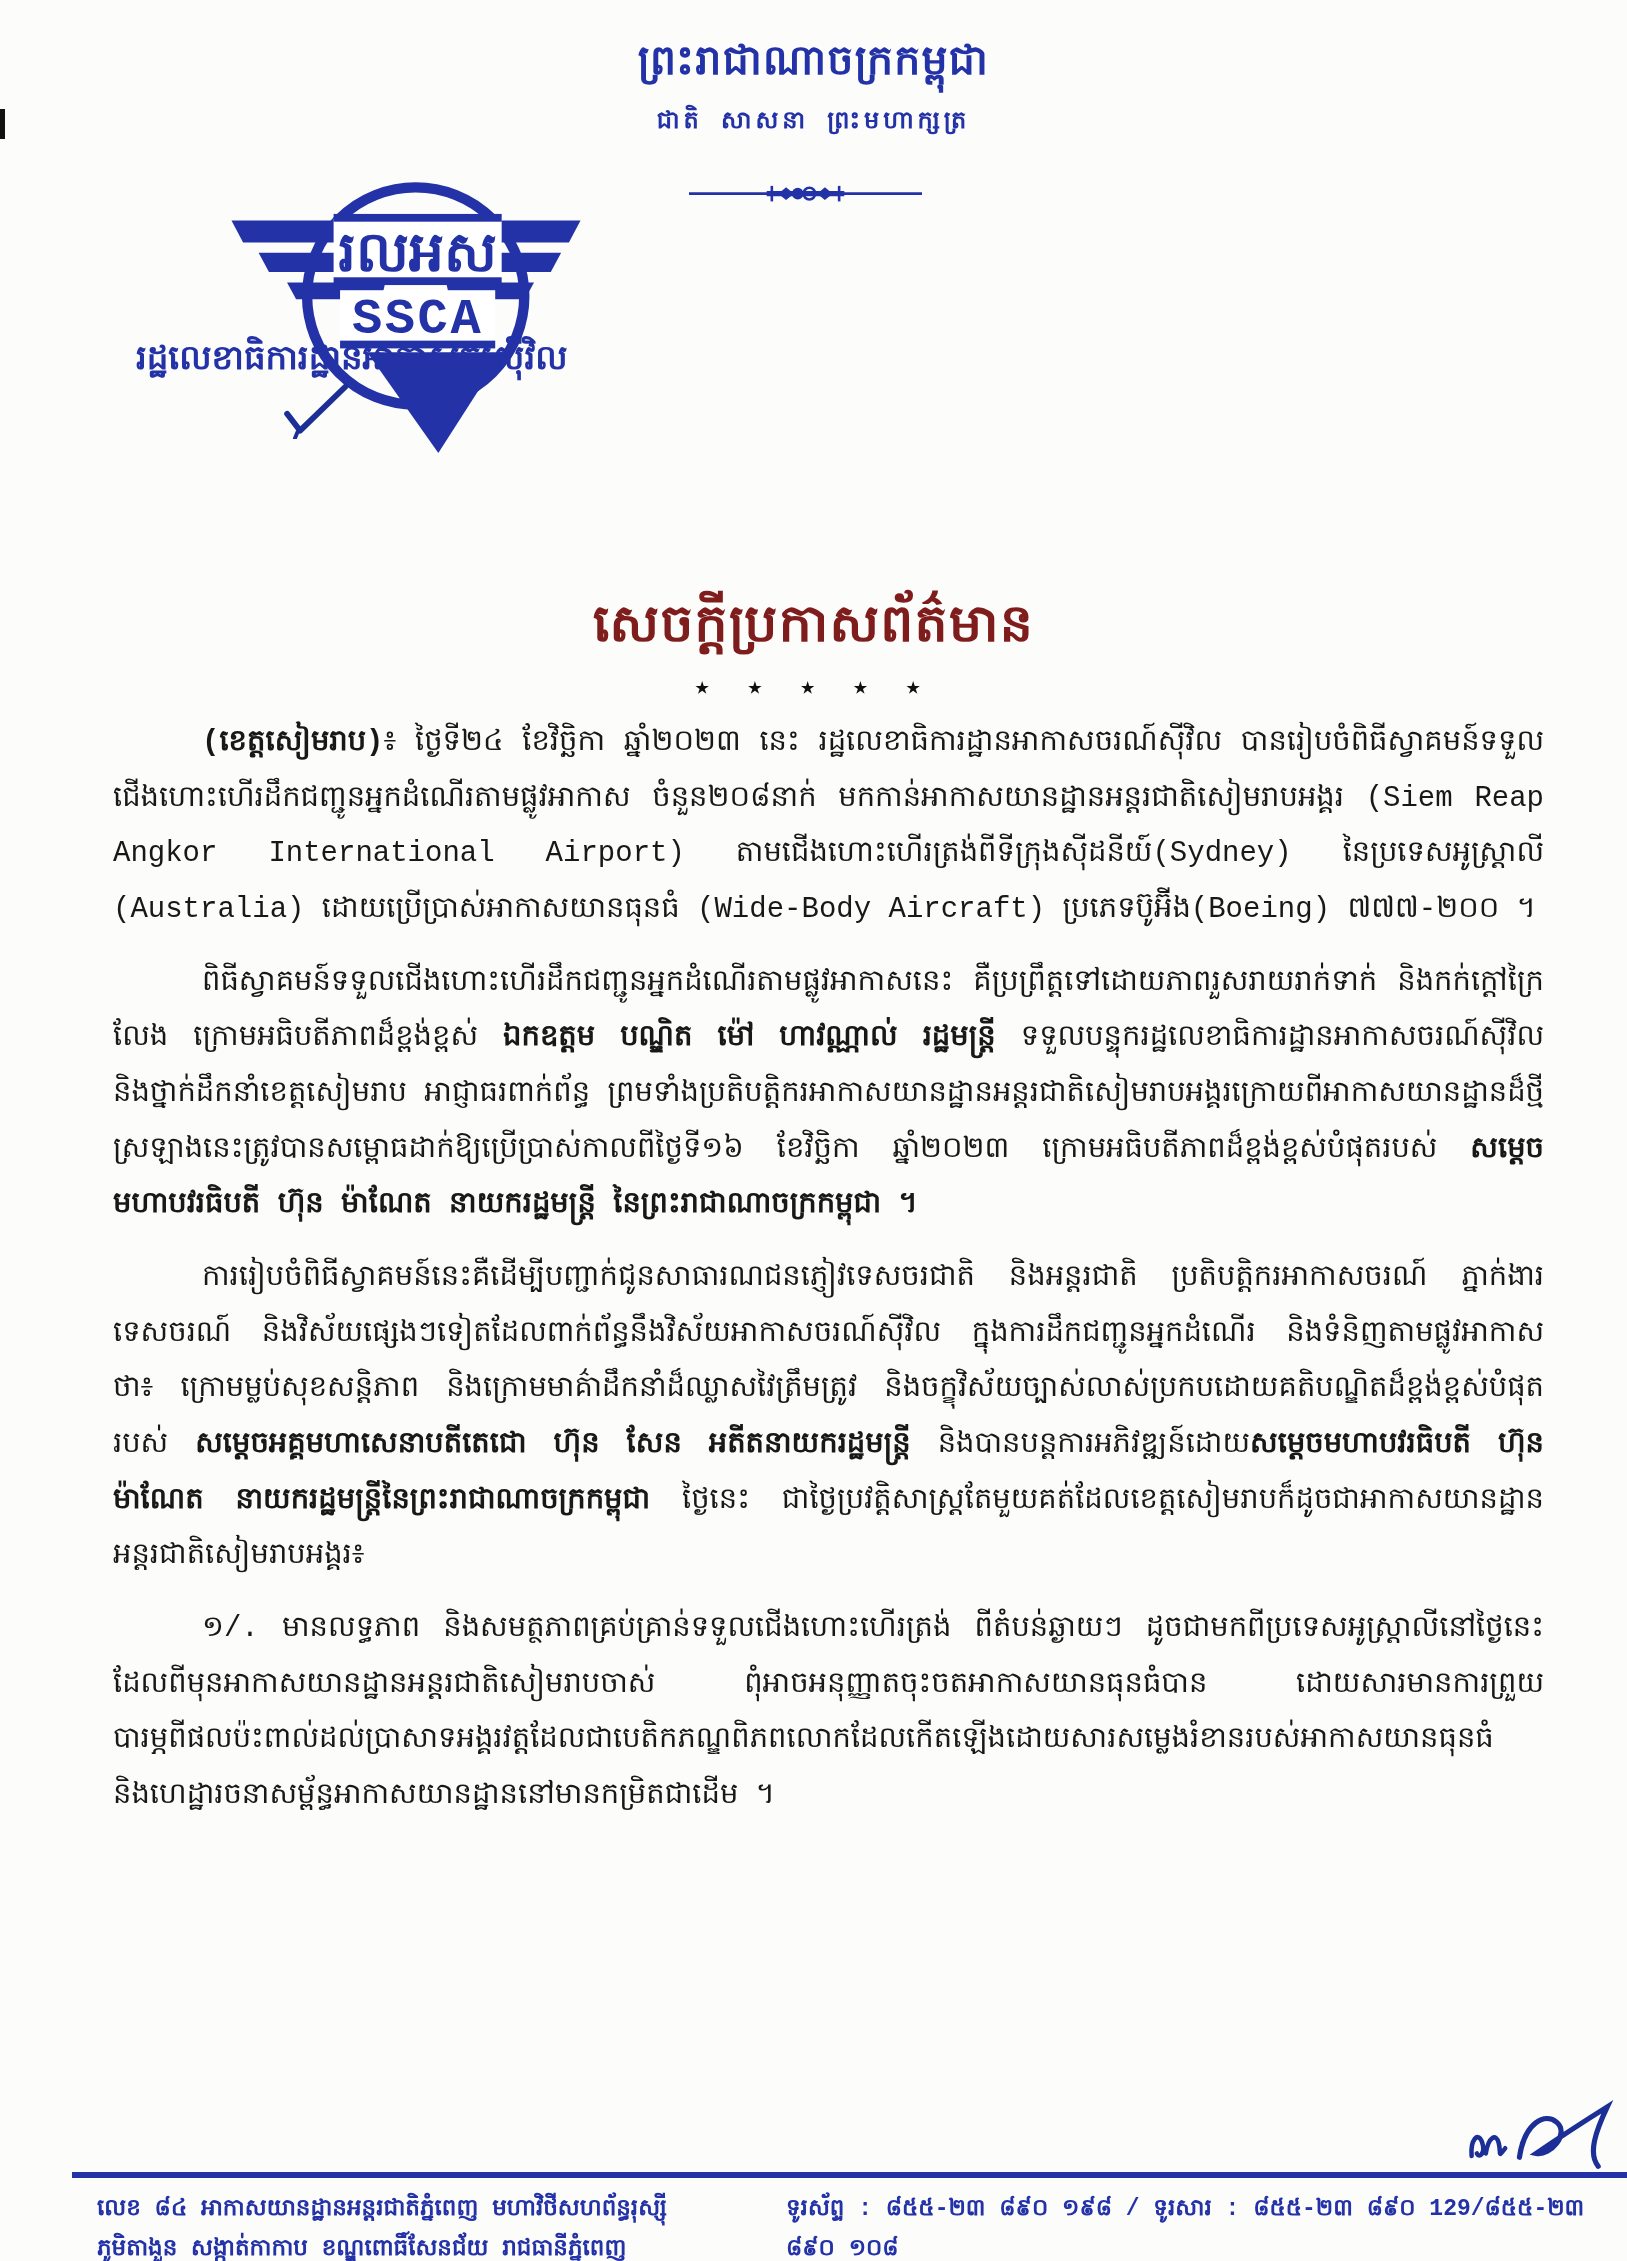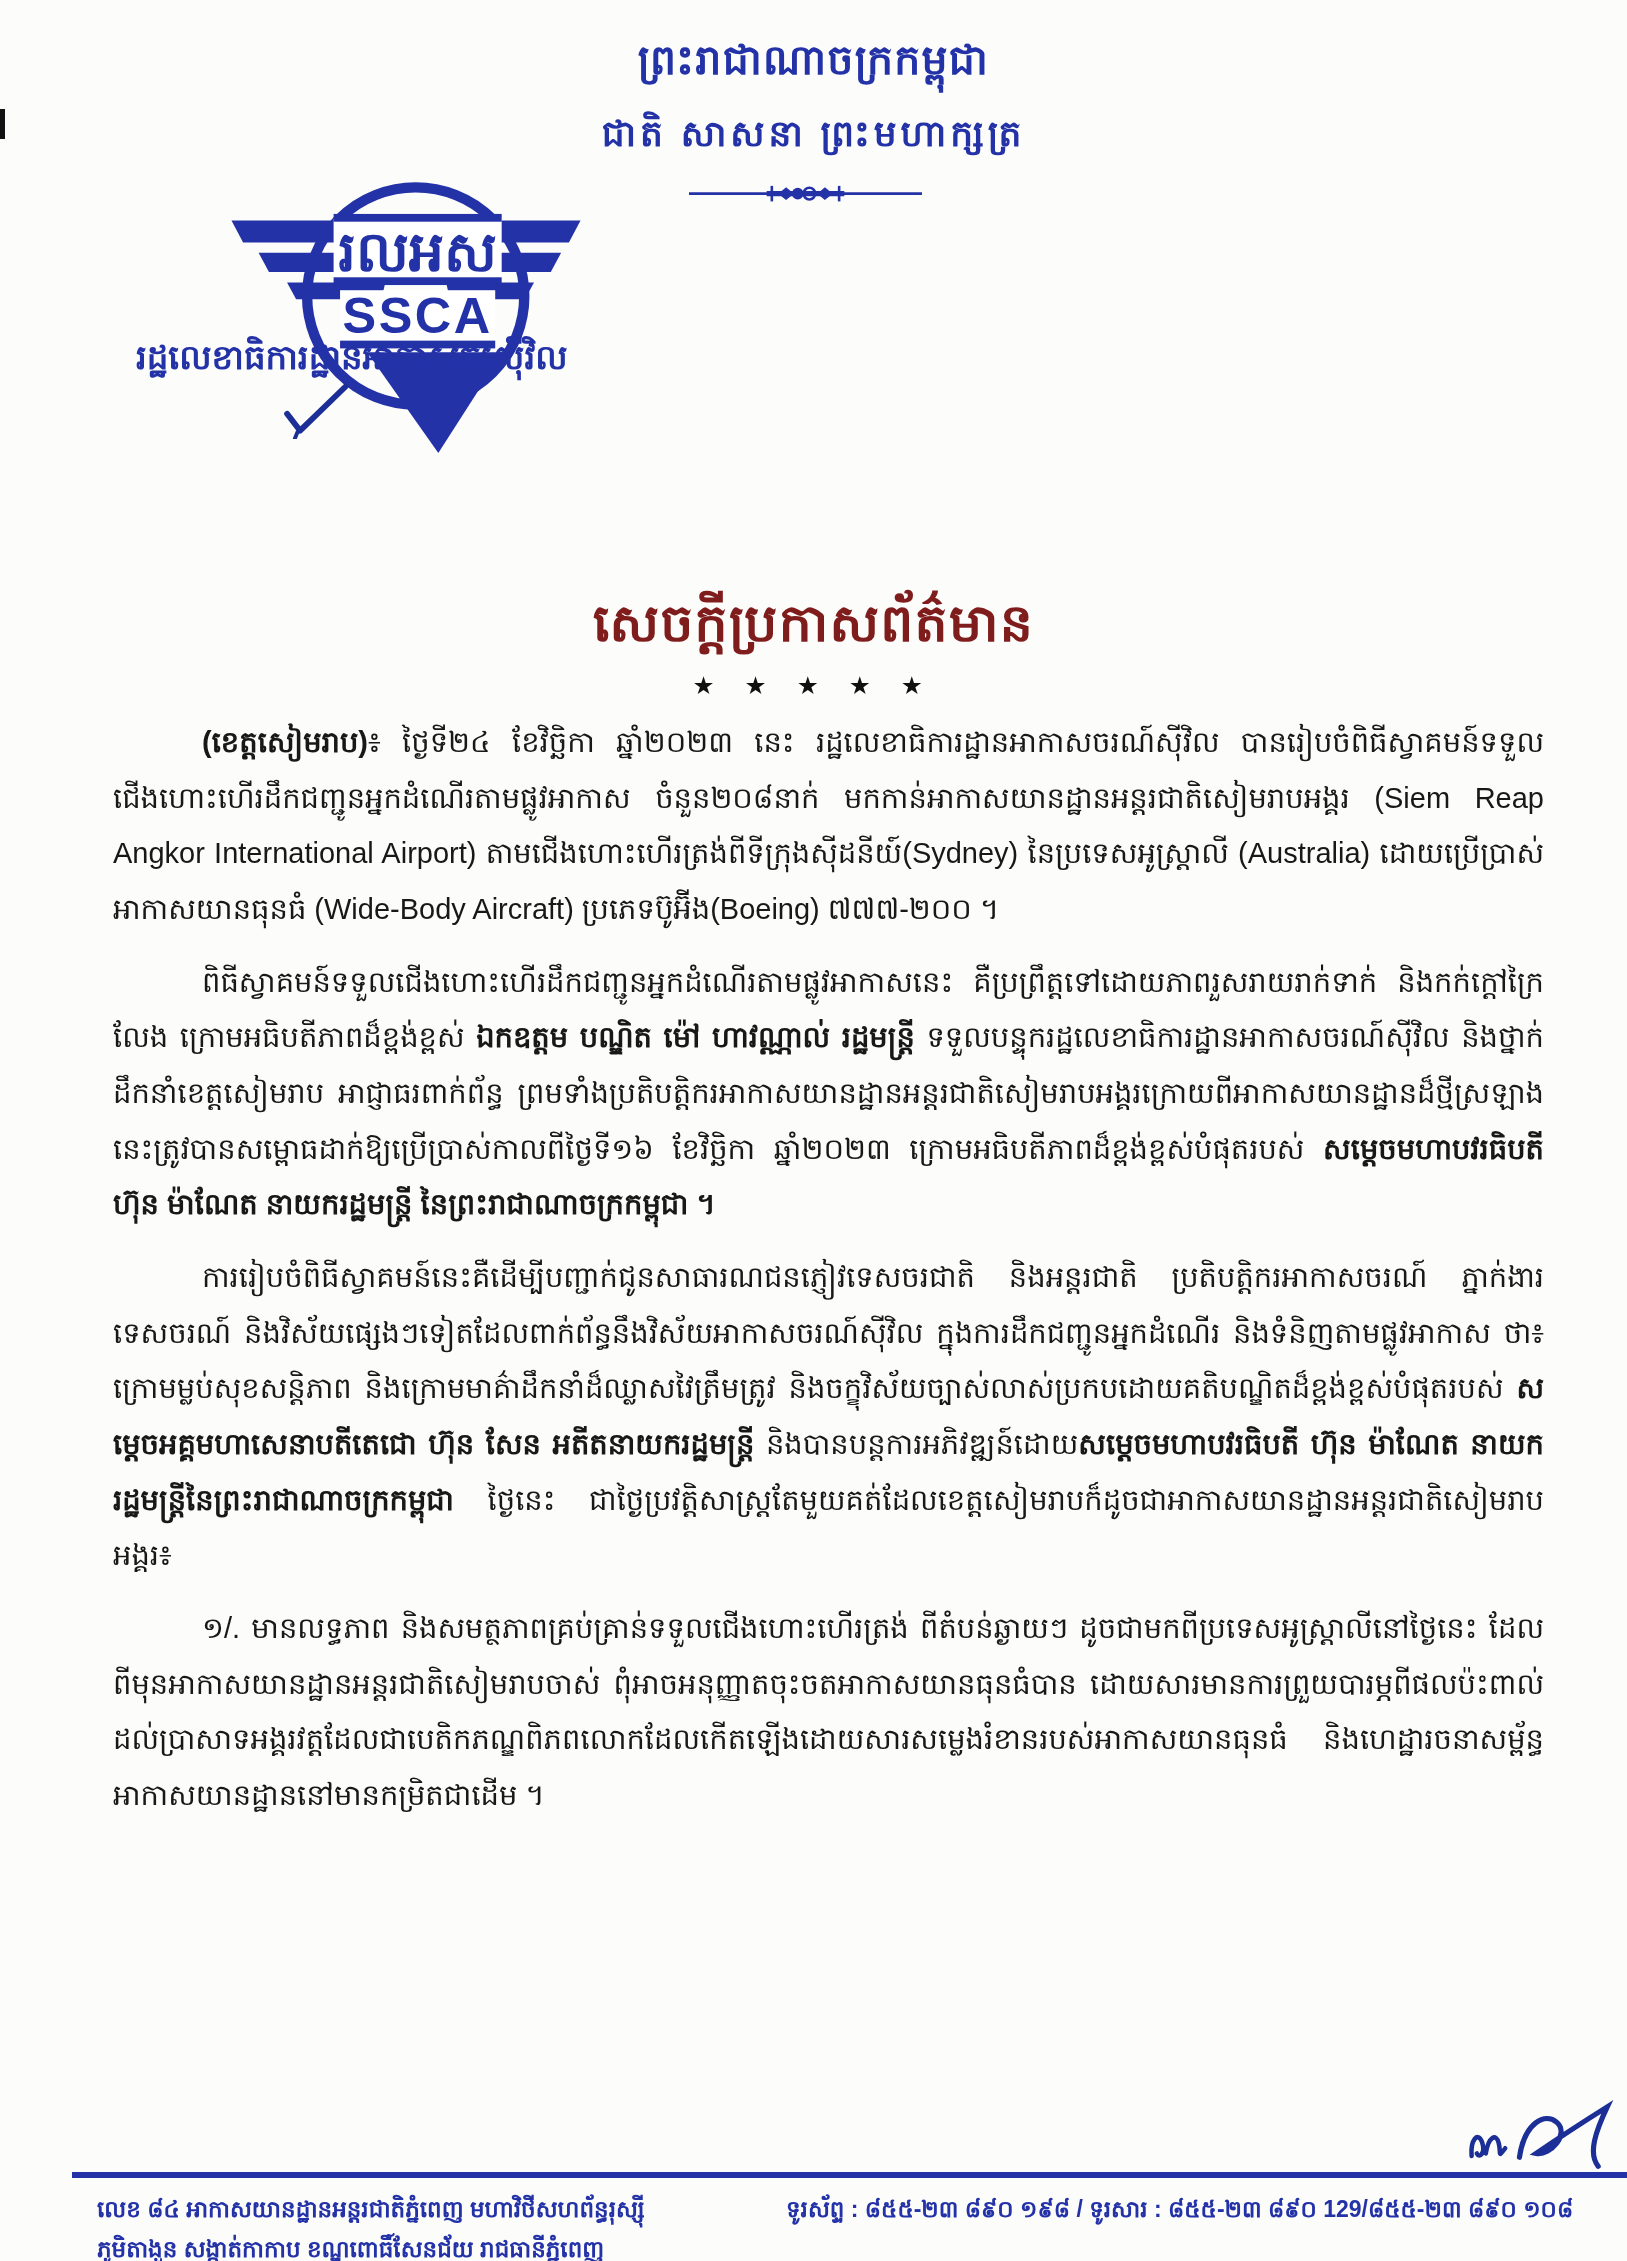--- a/index.html
+++ b/index.html
@@ -1,30 +1,30 @@
 <!DOCTYPE html>
 <html style="font-size:10.3px"><head>
 <meta charset="utf-8">
 <style>
   html,body{margin:0;padding:0;background:#e8e8e6;}
   .page{
     position:relative;
     width:1627px;height:2261px;
     margin:0 auto;
     background:#fcfcfa;
-    font-family:Liberation Sans, sans-serif;
+    font-family:Liberation Mono, monospace;
     overflow:hidden;
   }
   
   .edge-artifact{position:absolute;left:0;top:109px;width:4.5px;height:30px;background:#121212;}
 
   
   .motto{position:absolute;top:34px;left:0;right:0;text-align:center;color:#2432a8;}
   .motto .line1{font-size:41px;font-weight:bold;letter-spacing:1.3px;}
-  .motto .line2{font-size:36px;font-weight:bold;margin-top:17px;letter-spacing:3.9px;}
+  .motto .line2{font-size:24px;font-weight:bold;margin-top:11px;letter-spacing:3.9px;}
   .header-divider{position:absolute;top:182px;left:689px;width:233px;height:23px;}
 
   
   .logo{position:absolute;left:225px;top:144px;width:362px;height:317px;}
   .logo svg{width:100%;height:100%;}
   .logo .kh-acr{font-size:86px;font-weight:bold;fill:#2432a8;}
   .logo .lat-acr{font-size:78px;font-weight:bold;fill:#2432a8;letter-spacing:4px;}
 
   
   .dept-title{position:absolute;left:136px;top:336px;color:#2432a8;font-size:34px;font-weight:bold;}

